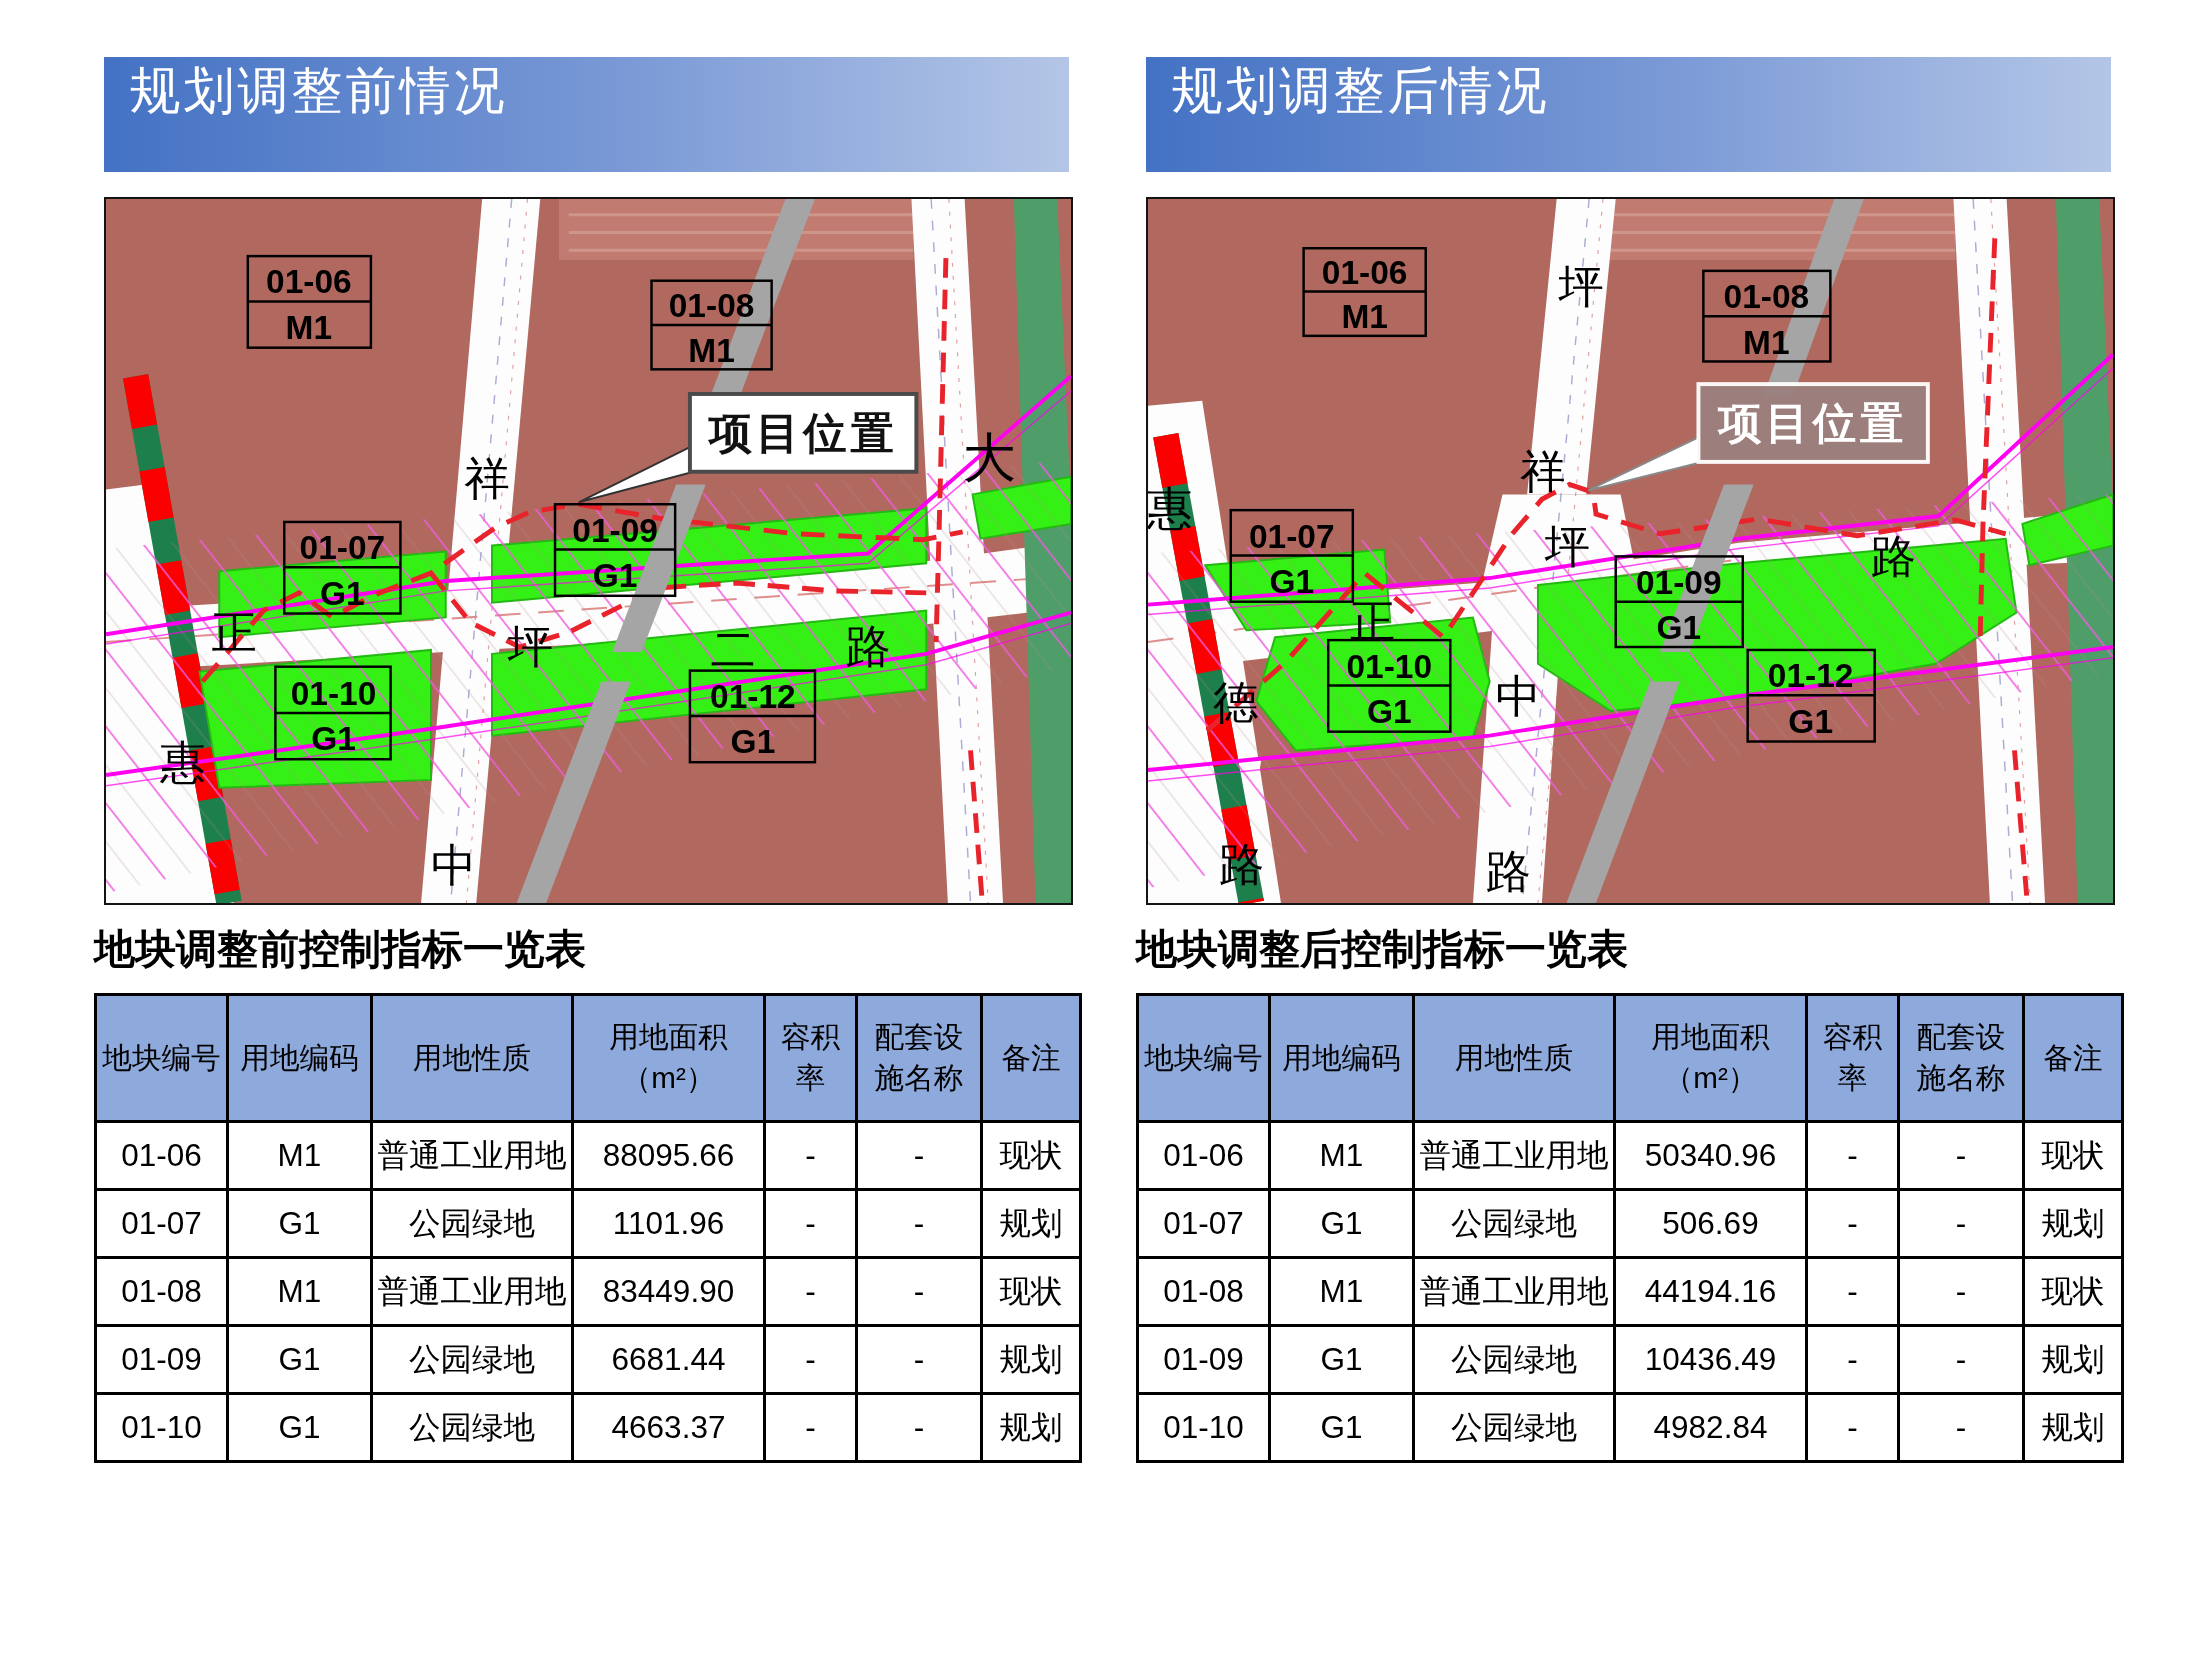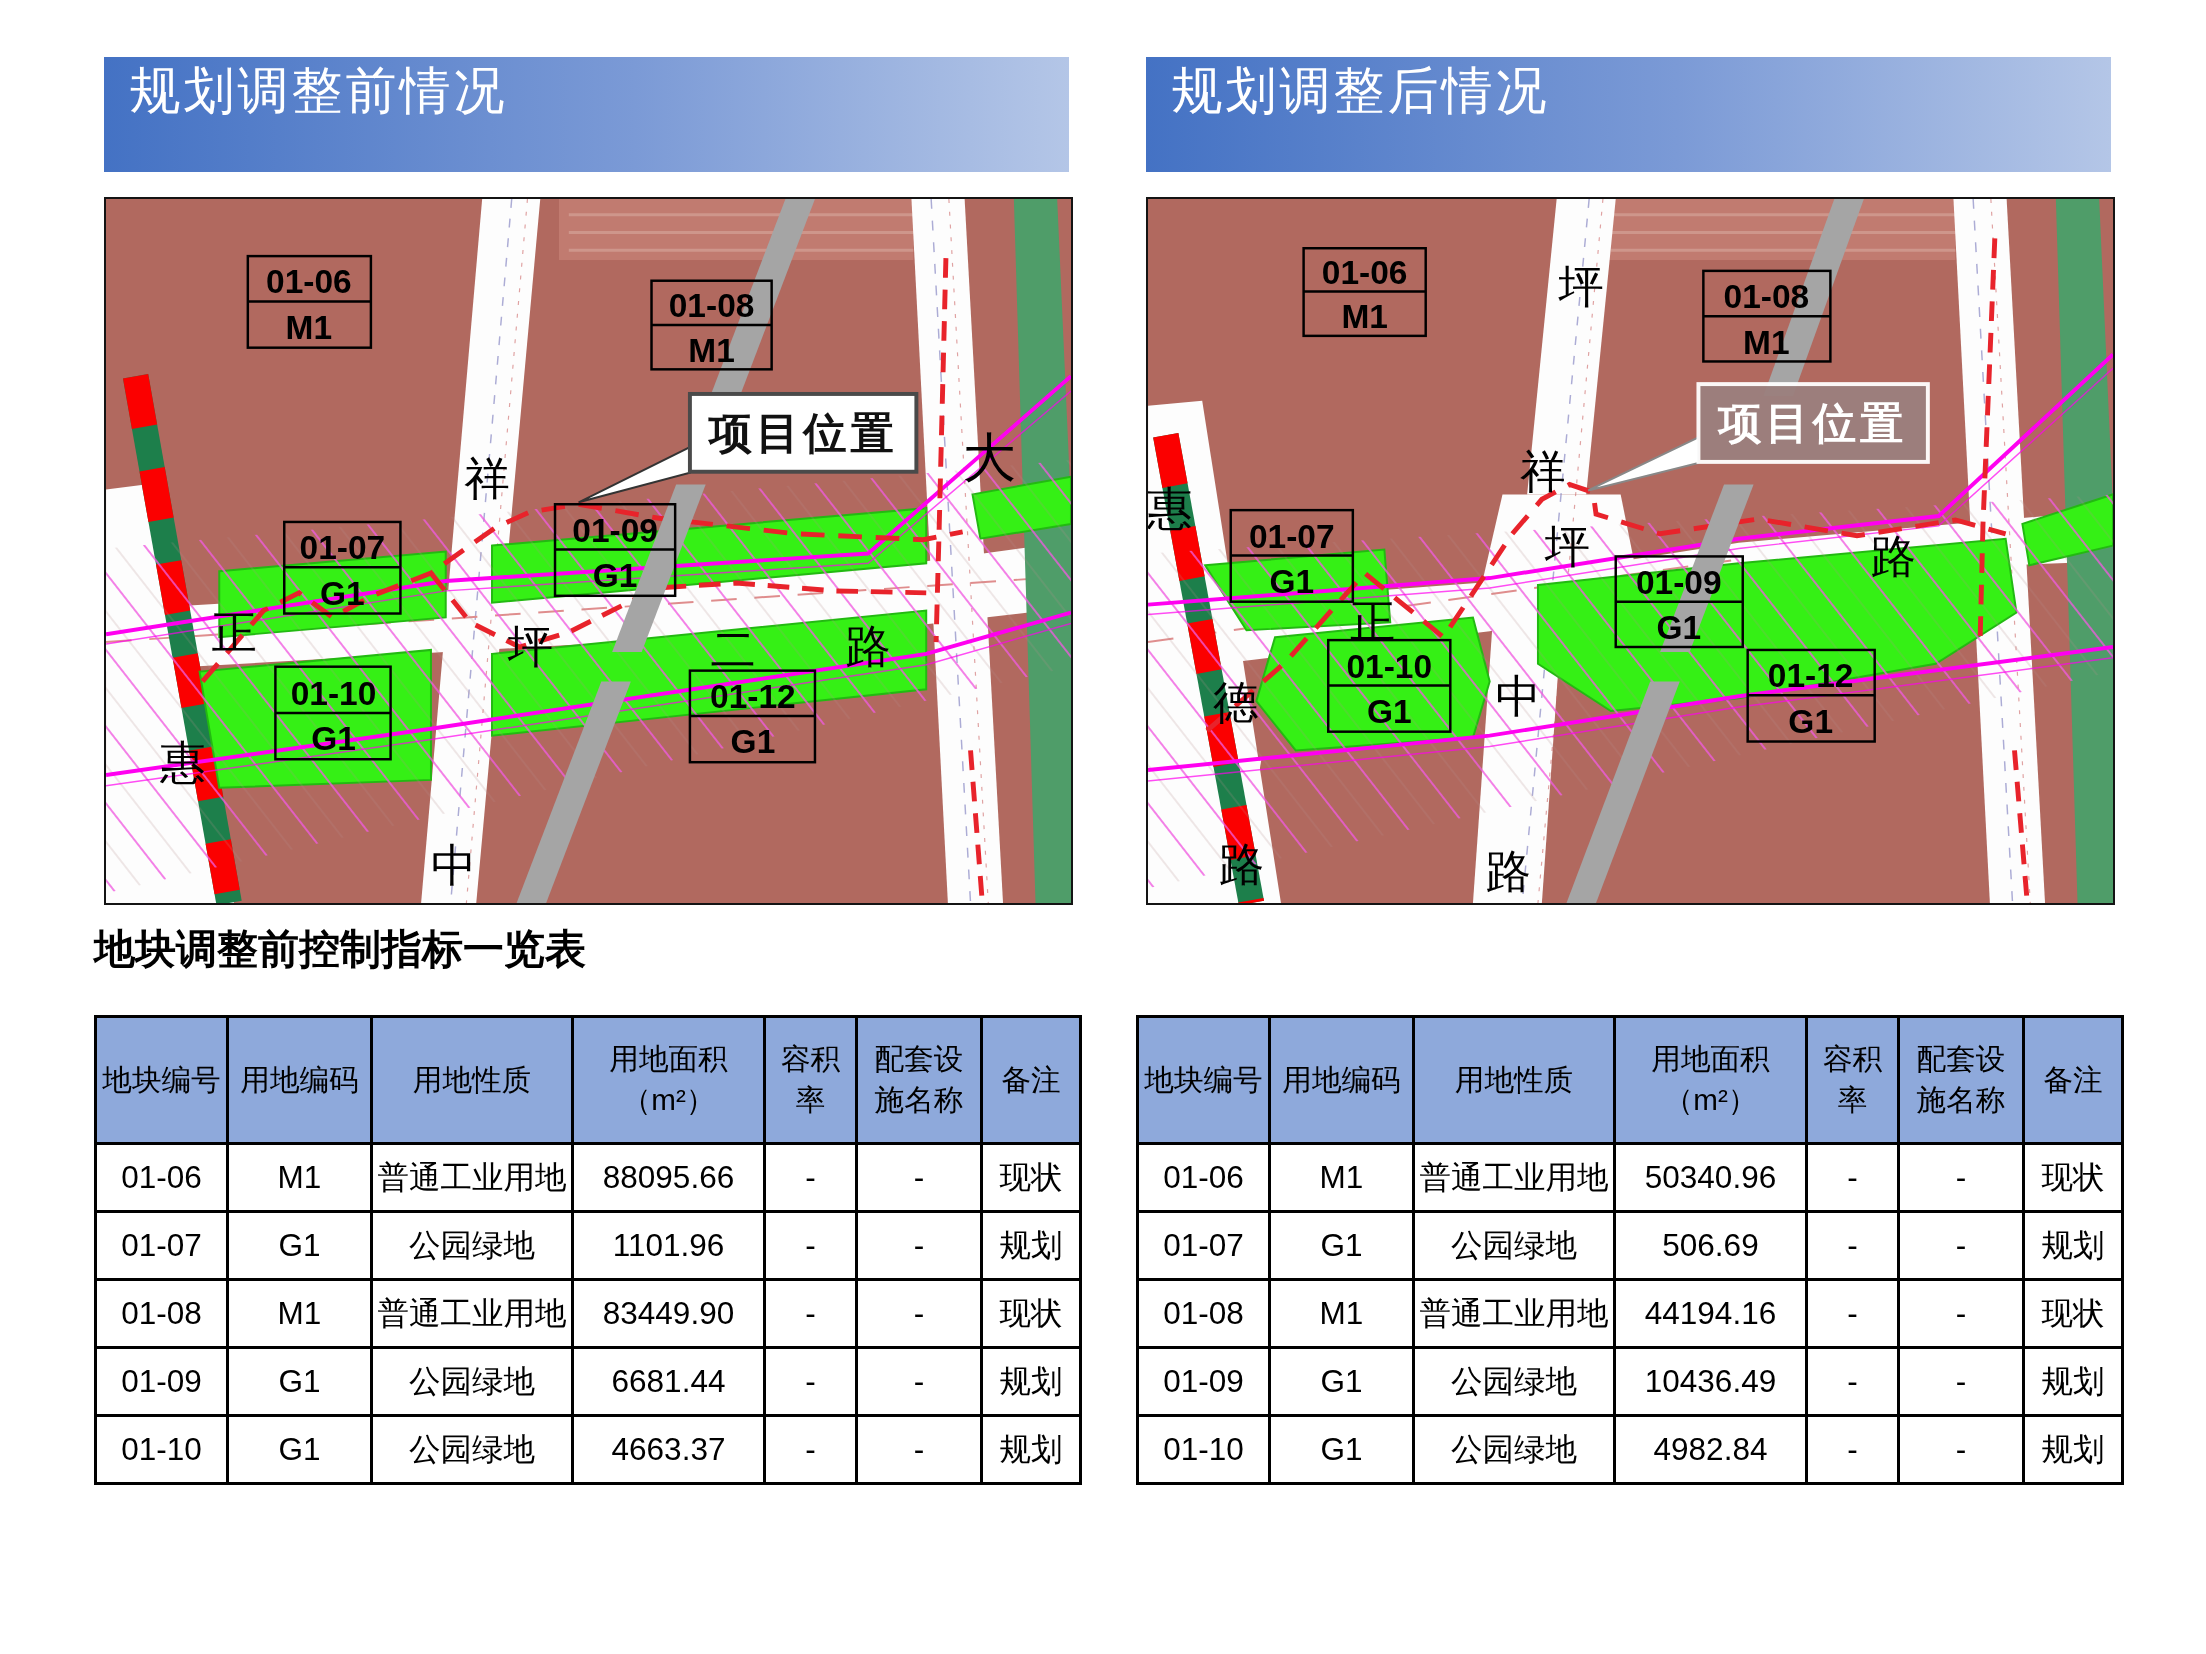--- a/index.html
+++ b/index.html
@@ -13,21 +13,21 @@
           display:flex;align-items:flex-start;box-sizing:border-box;padding:0 0 9.9px 25.6px;}
   .map{position:absolute;left:9.9px;top:197px;width:965px;height:704px;border:2px solid #141414;background:#b1695f;}
   .map svg{display:block;width:965px;height:704px;}
   svg text{font-family:"Liberation Sans","DejaVu Sans",sans-serif;}
   .pcode,.puse{font-size:34px;font-weight:600;fill:#000;text-anchor:middle;}
   .rchar{font-size:46px;fill:#000;text-anchor:middle;}
   .rchar.big{font-size:54px;}
   .callout-text{font-size:44px;font-weight:bold;text-anchor:middle;letter-spacing:4px;}
   .tbl-title{position:absolute;top:922px;left:0;width:985px;
              font-size:41px;font-weight:bold;}
-  table.ctl{position:absolute;top:1015px;left:0;width:985px;border-collapse:collapse;
+  table.ctl{position:absolute;top:993px;left:0;width:985px;border-collapse:collapse;
             table-layout:fixed;border:3.9px solid #000;}
   table.ctl th,table.ctl td{border:3px solid #000;text-align:center;vertical-align:middle;
             white-space:pre-line;overflow:hidden;}
   table.ctl th{background:#8ea9db;height:122px;font-weight:400;font-size:29.6px;}
   table.ctl td{height:63px;font-size:31.5px;}
 </style>
 </head>
 <body>
 
 <div class="panel" id="panel-before">
@@ -351,20 +351,21 @@
     </g>
 
     <g>
       <polygon points="559,242 559,268 447,296" fill="#fff" stroke="#888" stroke-width="2"></polygon>
       <rect x="559" y="188" width="233" height="79" fill="#9b807e" opacity="0.95" stroke="#fff" stroke-width="4"></rect>
       <text class="callout-text" x="675" y="243" fill="#fff">项目位置</text>
     </g>
   </svg>
   </div>
 
+  <div class="tbl-title">地块调整后控制指标一览表</div>
 
   <table class="ctl">
     <colgroup>
         <col style="width:132px">
         <col style="width:144px">
         <col style="width:201px">
         <col style="width:192px">
         <col style="width:92px">
         <col style="width:125px">
         <col style="width:99px">

